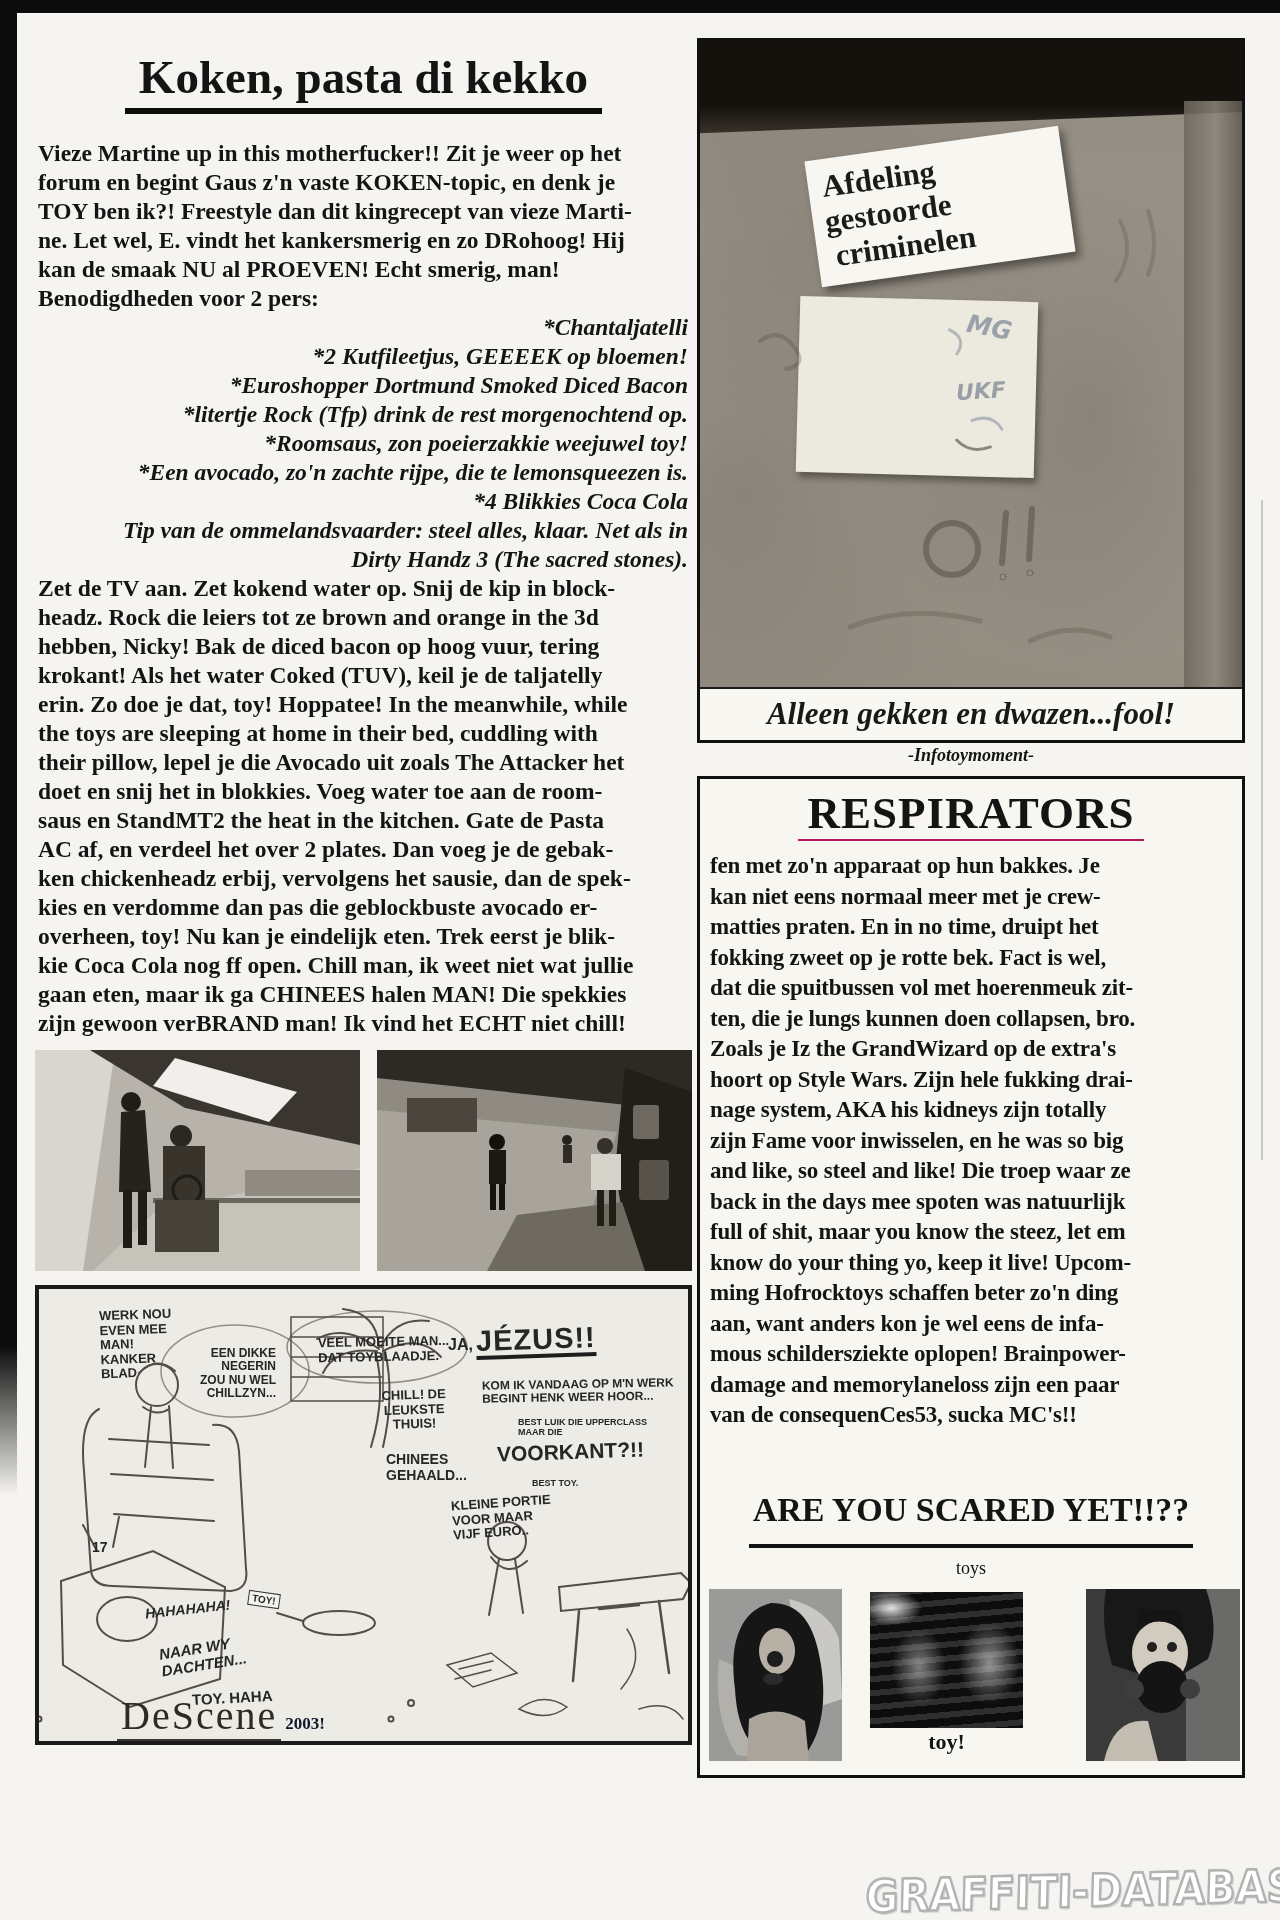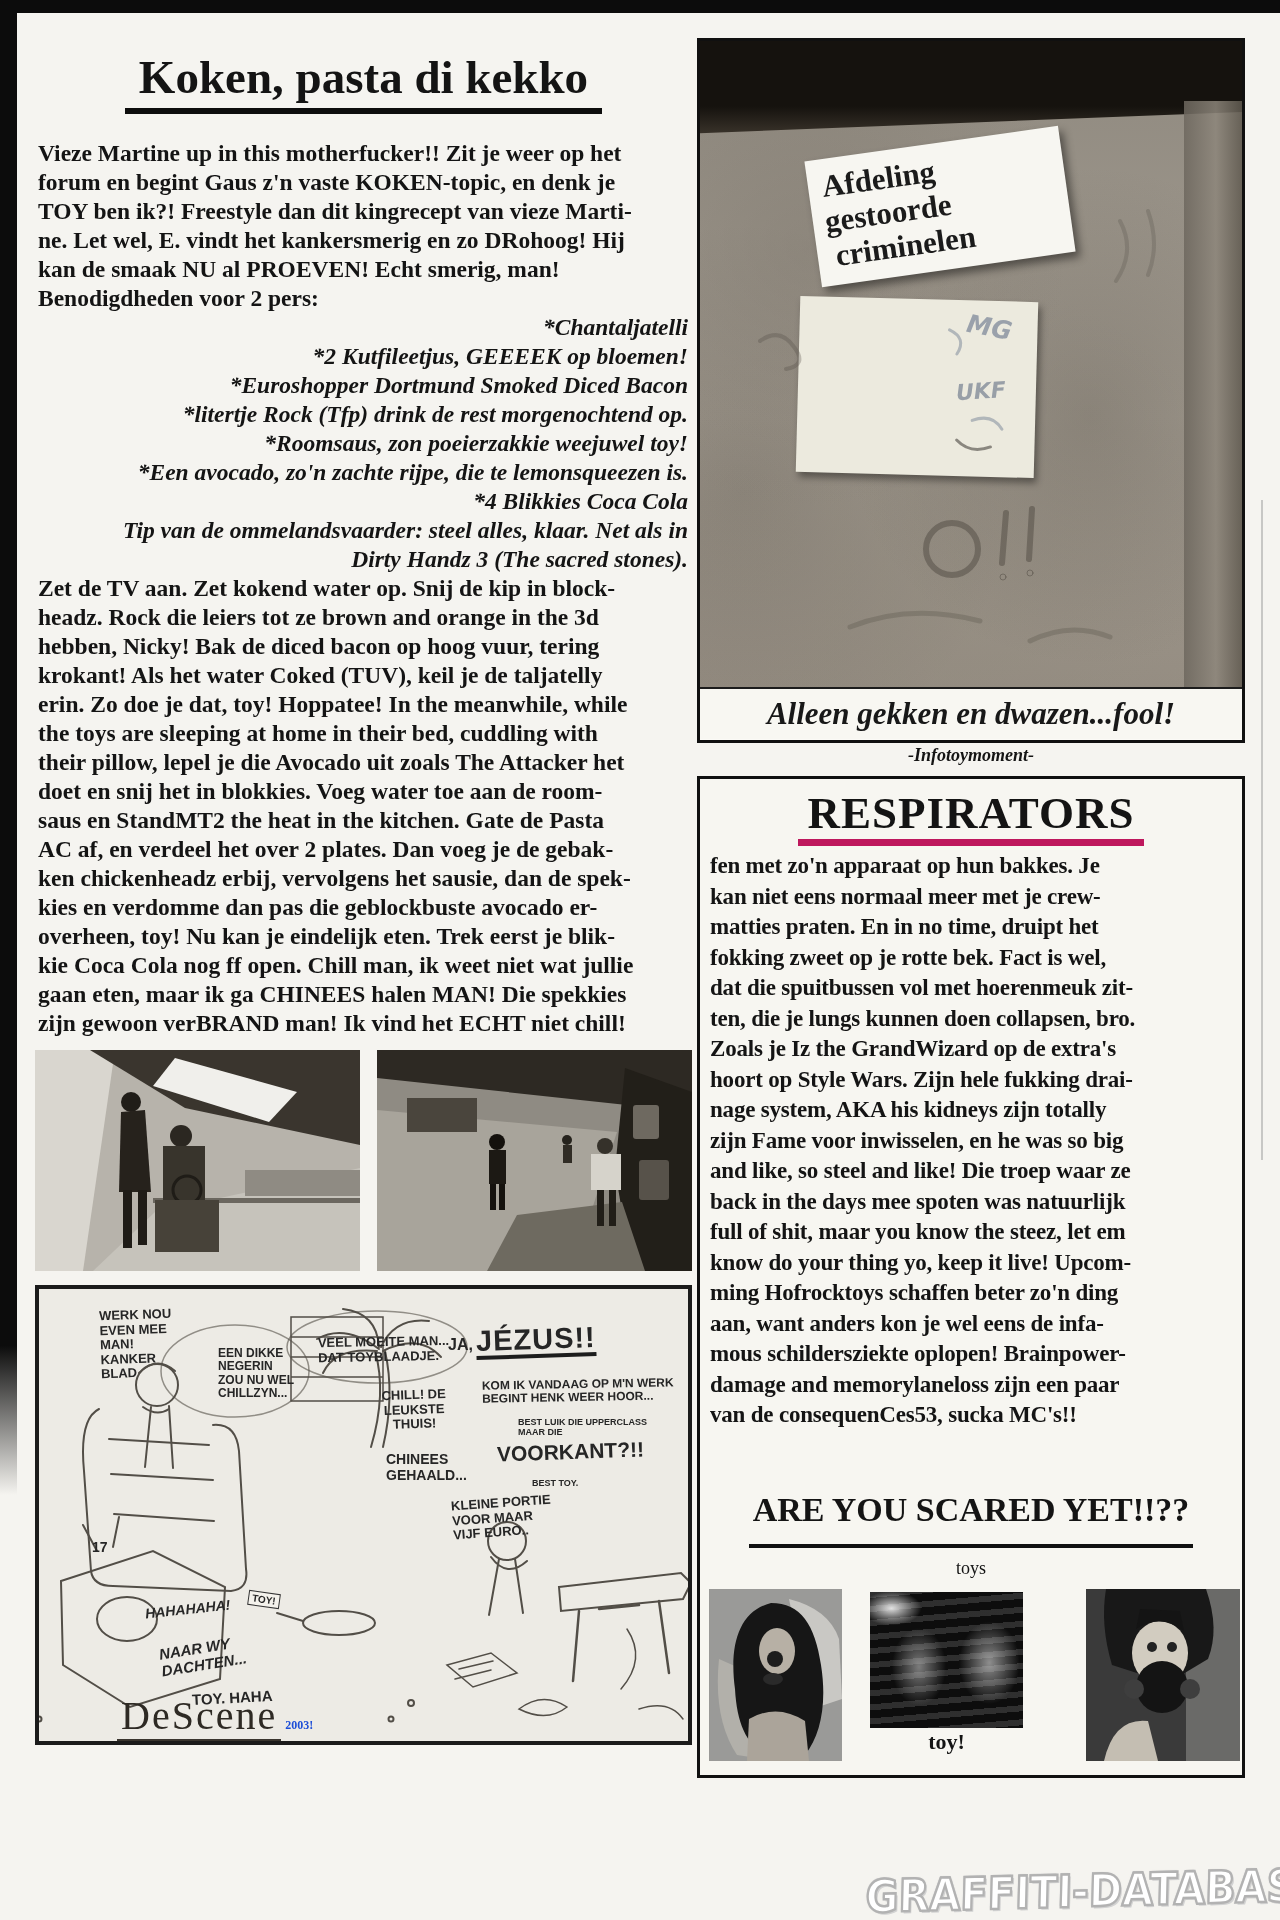--- a/index.html
+++ b/index.html
@@ -24,42 +24,42 @@
   .photo svg{display:block;}
   .photo-metro-1{left:35px;top:1050px;width:325px;height:221px;}
   .photo-metro-2{left:377px;top:1050px;width:315px;height:221px;}
 
   
   .comic{left:35px;top:1285px;width:649px;height:452px;border:4px solid #1b1b1b;
          background:#edebe5;overflow:hidden;}
   .comic-label{position:absolute;font-family:"Liberation Sans",sans-serif;font-weight:bold;
                color:#262626;white-space:pre-line;line-height:1.12;}
   .cl0{left:61px;top:19px;font-size:13px;transform:rotate(-2deg);}
-  .cl1{left:179px;top:58px;font-size:12px;text-align:left;}
+  .cl1{left:161px;top:58px;font-size:12px;text-align:right;}
   .cl2{left:279px;top:46px;font-size:13px;transform:rotate(-1deg);}
   .cl3{left:409px;top:47px;font-size:16px;}
   .cl4{left:437px;top:36px;font-size:29px;letter-spacing:1px;transform:rotate(-2deg);
        border-bottom:4px solid #1d1d1d;line-height:1;}
   .cl5{left:443px;top:89px;font-size:12px;transform:rotate(-1deg);}
   .cl6{left:343px;top:99px;font-size:13px;text-align:center;transform:rotate(-2deg);}
   .cl7{left:479px;top:128px;font-size:9px;}
   .cl8{left:458px;top:151px;font-size:21px;transform:rotate(-2deg);}
   .cl9{left:493px;top:189px;font-size:9px;}
   .cl10{left:347px;top:163px;font-size:14px;}
   .cl11{left:413px;top:207px;font-size:13px;transform:rotate(-4deg);}
   .cl12{left:53px;top:251px;font-size:14px;}
   .cl13{left:209px;top:303px;font-size:10px;border:1px solid #333;padding:1px 3px;
         transform:rotate(8deg);background:#f4f2ec;}
   .cl14{left:106px;top:313px;font-size:14px;font-style:italic;transform:rotate(-6deg);}
   .cl15{left:121px;top:351px;font-size:15px;font-style:italic;transform:rotate(-9deg);}
   .cl16{left:153px;top:401px;font-size:15px;transform:rotate(-3deg);}
   .descene-wrap{position:absolute;left:78px;top:403px;white-space:nowrap;}
   .descene{font-family:"Liberation Serif",serif;font-weight:normal;font-size:40px;
            letter-spacing:2px;color:#2e2a24;border-bottom:6px double #3a352e;padding:0 4px 1px;}
-  .descene-year{font-family:"Liberation Serif",serif;font-weight:bold;font-size:12px;color:#1d4ed8;}
+  .descene-year{font-family:"Liberation Serif",serif;font-weight:bold;font-size:17px;color:#0f172a;}
 
   
   .photo-box{left:697px;top:38px;width:542px;height:699px;border:3px solid #101010;background:#fbfaf6;}
   .photo-wall{position:relative;width:542px;height:646px;overflow:hidden;
     background:
       radial-gradient(circle at 20% 32%, rgba(120,113,103,.38), transparent 42%),
       radial-gradient(circle at 72% 58%, rgba(88,82,73,.32), transparent 46%),
       radial-gradient(circle at 45% 88%, rgba(143,136,124,.42), transparent 52%),
       radial-gradient(circle at 8% 70%, rgba(70,64,56,.25), transparent 40%),
       linear-gradient(#8f897f,#a49d92 58%,#968e83);}
@@ -79,21 +79,21 @@
   .tag-mg{right:26px;top:12px;font-size:25px;color:#86909f;transform:rotate(9deg);opacity:.8;}
   .tag-ukf{right:30px;top:78px;font-size:22px;color:#7d8795;transform:rotate(-5deg);opacity:.75;}
   .wall-caption{height:50px;border-top:2px solid #1c1c1c;text-align:center;background:#f8f7f2;
         font-style:italic;font-size:31px;font-weight:bold;line-height:50px;color:#181818;}
   .infotoy{left:697px;top:745px;width:548px;text-align:center;font-style:italic;
            font-weight:bold;font-size:18px;}
 
   .resp-box{left:697px;top:776px;width:542px;height:996px;border:3px solid #101010;background:#f7f6f1;}
   .resp-title{position:absolute;top:8px;left:0;width:100%;text-align:center;
               font-size:45px;font-weight:bold;letter-spacing:1px;}
-  .resp-title span{display:inline-block;border-bottom:7px solid #be185d;padding:0 10px 2px;line-height:1.05;font-family:Liberation Serif, serif;}
+  .resp-title span{display:inline-block;border-bottom:2px solid #be185d;padding:0 10px 2px;line-height:1.05;font-family:Liberation Serif, serif;}
   .resp-text{position:absolute;left:10px;top:72px;width:526px;
              font-size:23px;font-weight:bold;line-height:30.5px;letter-spacing:-.2px;}
   .scared{position:absolute;top:712px;left:0;width:100%;text-align:center;
           font-size:34px;font-weight:bold;}
   .scared span{display:inline-block;border-bottom:4px solid #111;padding:0 4px 16px;line-height:1.05;}
   .toys{position:absolute;top:760px;left:0;width:100%;text-align:center;font-size:18px;margin-top:19px;}
   .photo-mask1{position:absolute;left:9px;top:810px;width:133px;height:172px;}
   .photo-xray{position:absolute;left:170px;top:813px;width:153px;height:136px;
     background:
       radial-gradient(ellipse 28% 18% at 14% 12%, rgba(235,235,235,.95), transparent 70%),

